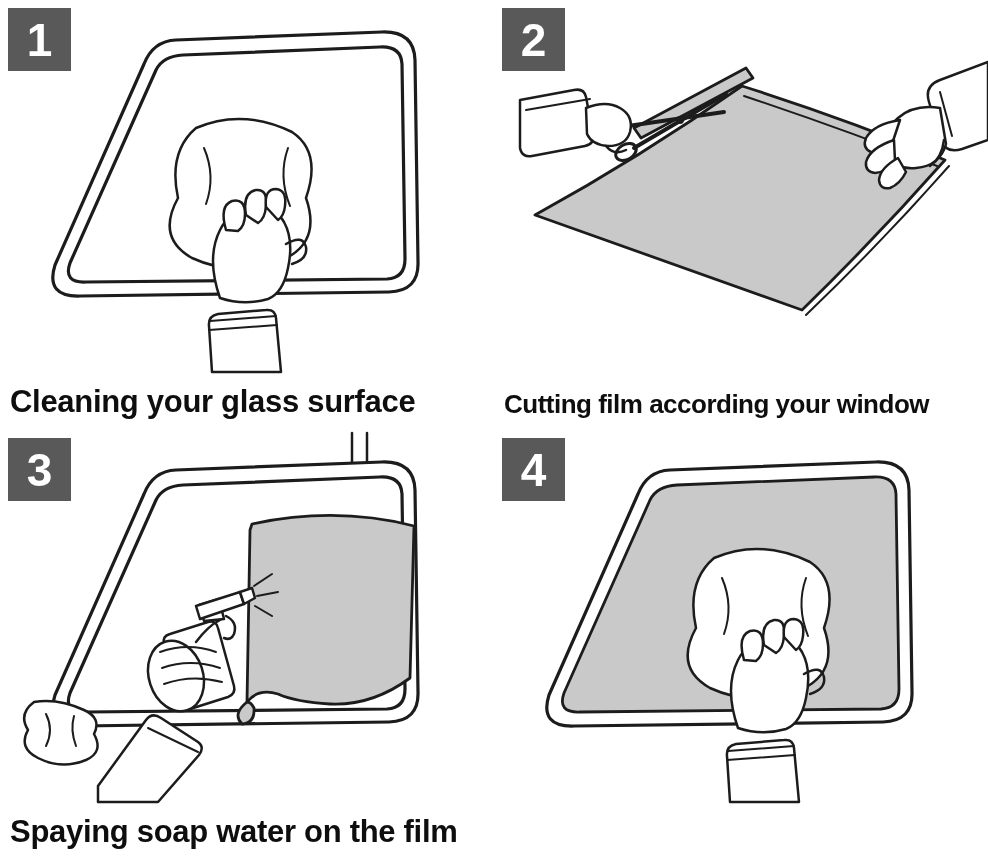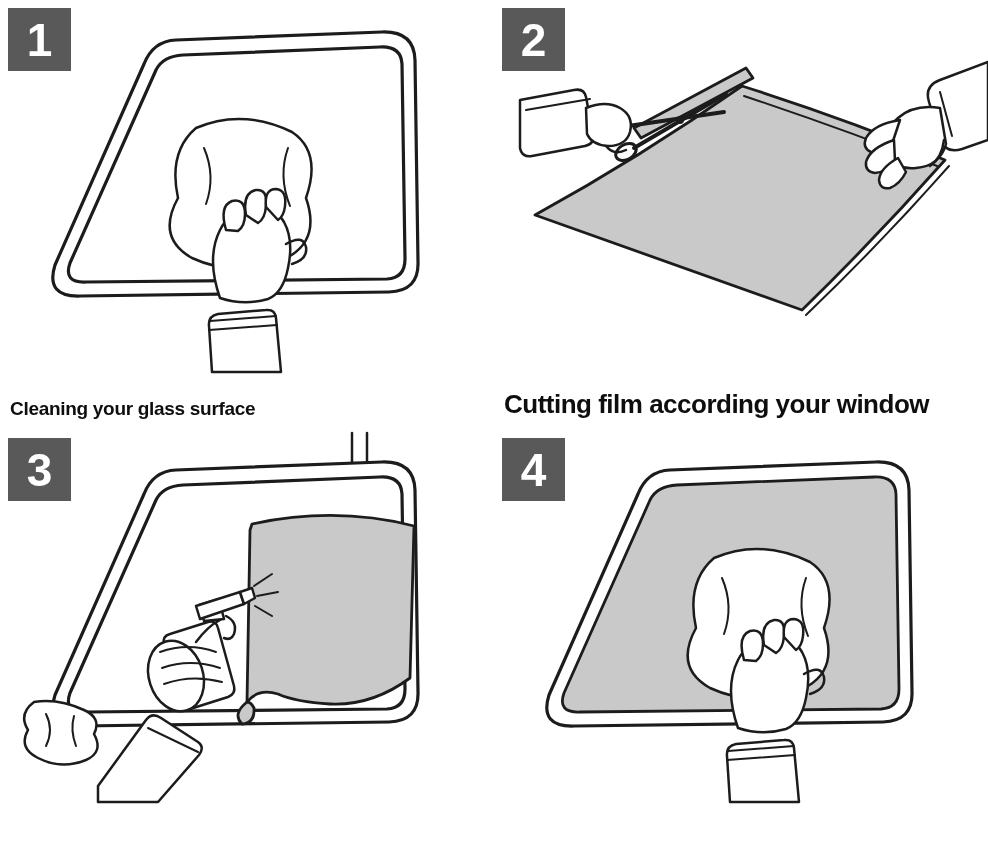--- a/index.html
+++ b/index.html
@@ -18,21 +18,21 @@
     position:absolute;top:8px;left:8px;
     width:63px;height:63px;
     background:#595959;color:#ffffff;
     display:flex;align-items:center;justify-content:center;
     font-size:46px;font-weight:700;
     line-height:1;
     user-select:none;
   }
   .caption{
     position:absolute;left:10px;bottom:10px;
-    font-size:19px;font-weight:700;color:#0e0e0e;
+    font-size:31px;font-weight:700;color:#0e0e0e;
     white-space:nowrap;letter-spacing:-0.3px;
   }
   .caption.tight{font-size:26px;letter-spacing:-0.5px;}
   
   .frame{fill:#ffffff;stroke:#1c1c1c;stroke-width:3.2;stroke-linejoin:round;}
   .shape{fill:#ffffff;stroke:#1c1c1c;stroke-width:2.5;stroke-linejoin:round;stroke-linecap:round;}
   .ln{fill:none;stroke:#1c1c1c;stroke-width:2.5;stroke-linecap:round;stroke-linejoin:round;}
   .ln-thin{fill:none;stroke:#1c1c1c;stroke-width:2;stroke-linecap:round;stroke-linejoin:round;}
   .film{stroke:#1c1c1c;stroke-width:2.8;stroke-linejoin:round;}
   .dot{fill:#1c1c1c;stroke:none;}
@@ -148,20 +148,21 @@
       </g>
       <g>
         <path class="shape" d="M 34 272 Q 18 284 28 300 Q 18 318 38 328 Q 62 340 86 330 Q 104 322 94 304 Q 102 288 84 280 Q 58 268 34 272 Z"></path>
         <path class="ln-thin" d="M 46 284 Q 54 300 46 316"></path>
         <path class="ln-thin" d="M 74 286 Q 70 300 76 316"></path>
       </g>
     </svg>
     <div class="badge">
       <span>3</span>
     </div>
+    <div class="caption">Spaying soap water on the film</div>
   </div>
 
   <div class="panel">
     <svg viewBox="0 0 494 380">
       <g>
         <path class="frame" d="M 176 40 L 382 32 Q 414 31 415 60 L 418 262 Q 419 291 389 292 L 80 296 Q 45 297 55 265 L 144 64 Q 153 41 176 40 Z"></path>
         <path class="film" d="M 183 55 L 380 47 Q 401 46 402 64 L 405 259 Q 405 278 387 279 L 86 282 Q 63 283 70 263 L 156 70 Q 163 56 183 55 Z" fill="#c9c9c9"></path>
       </g>
       <g transform="translate(24,0)">
         <g>

